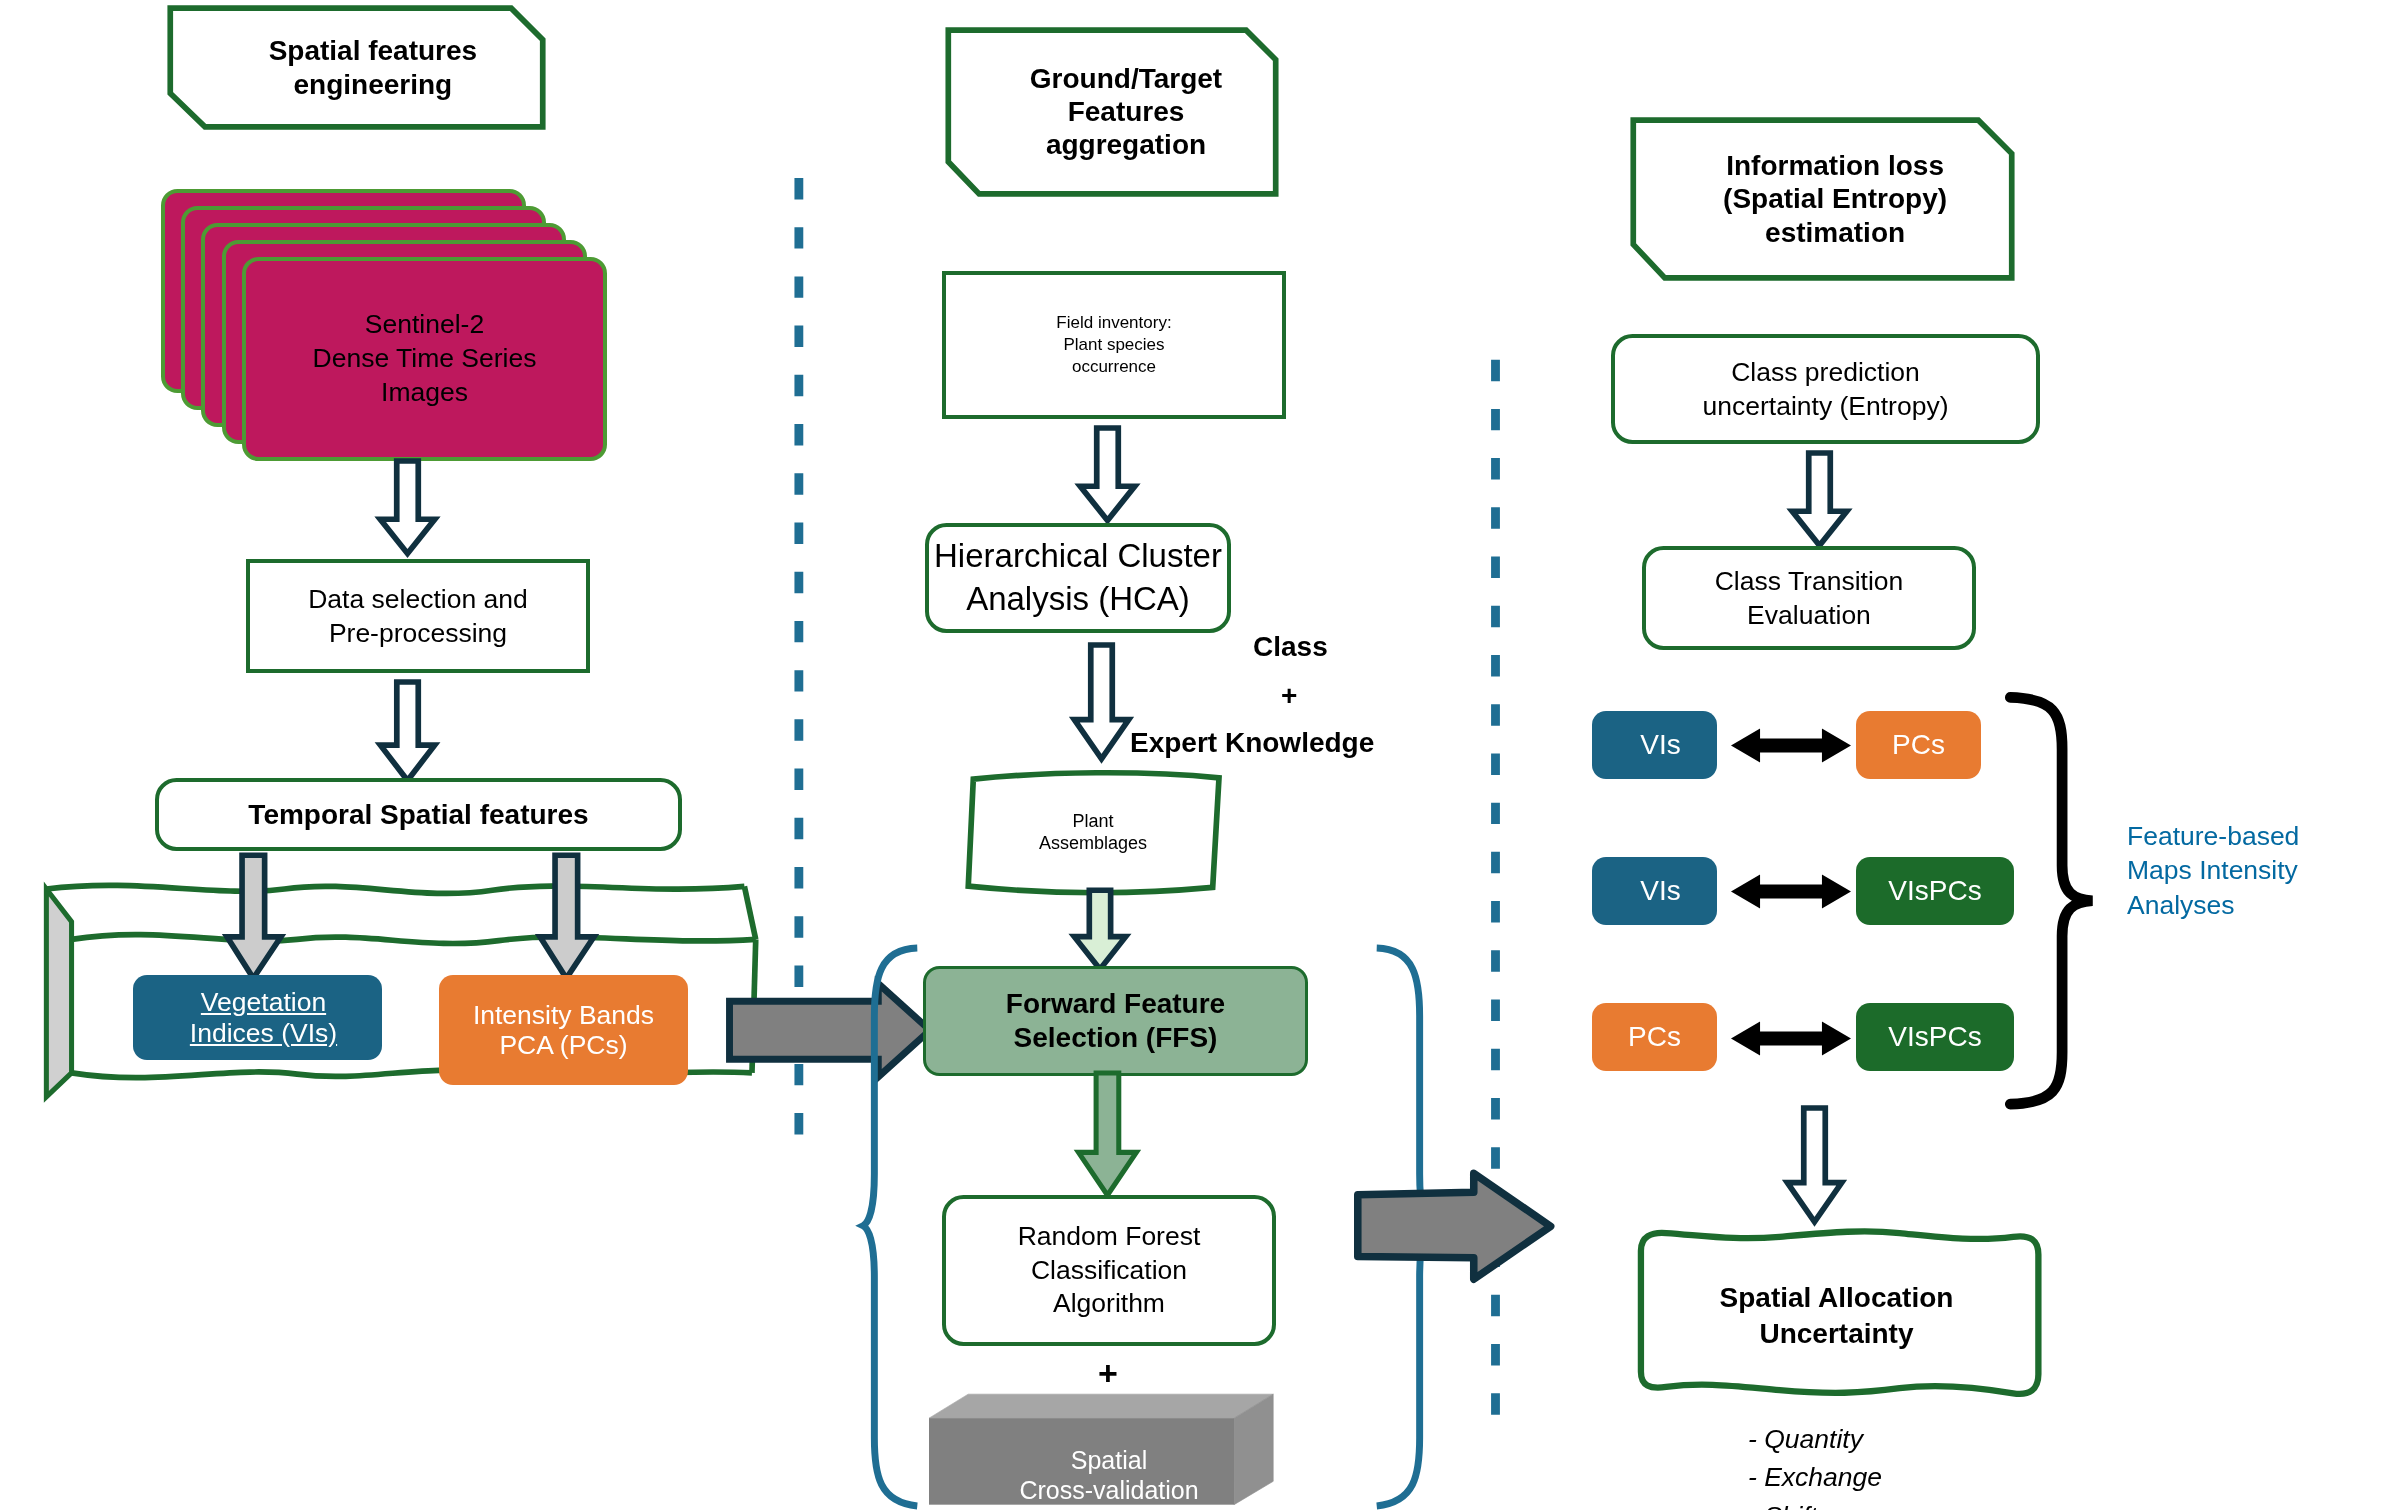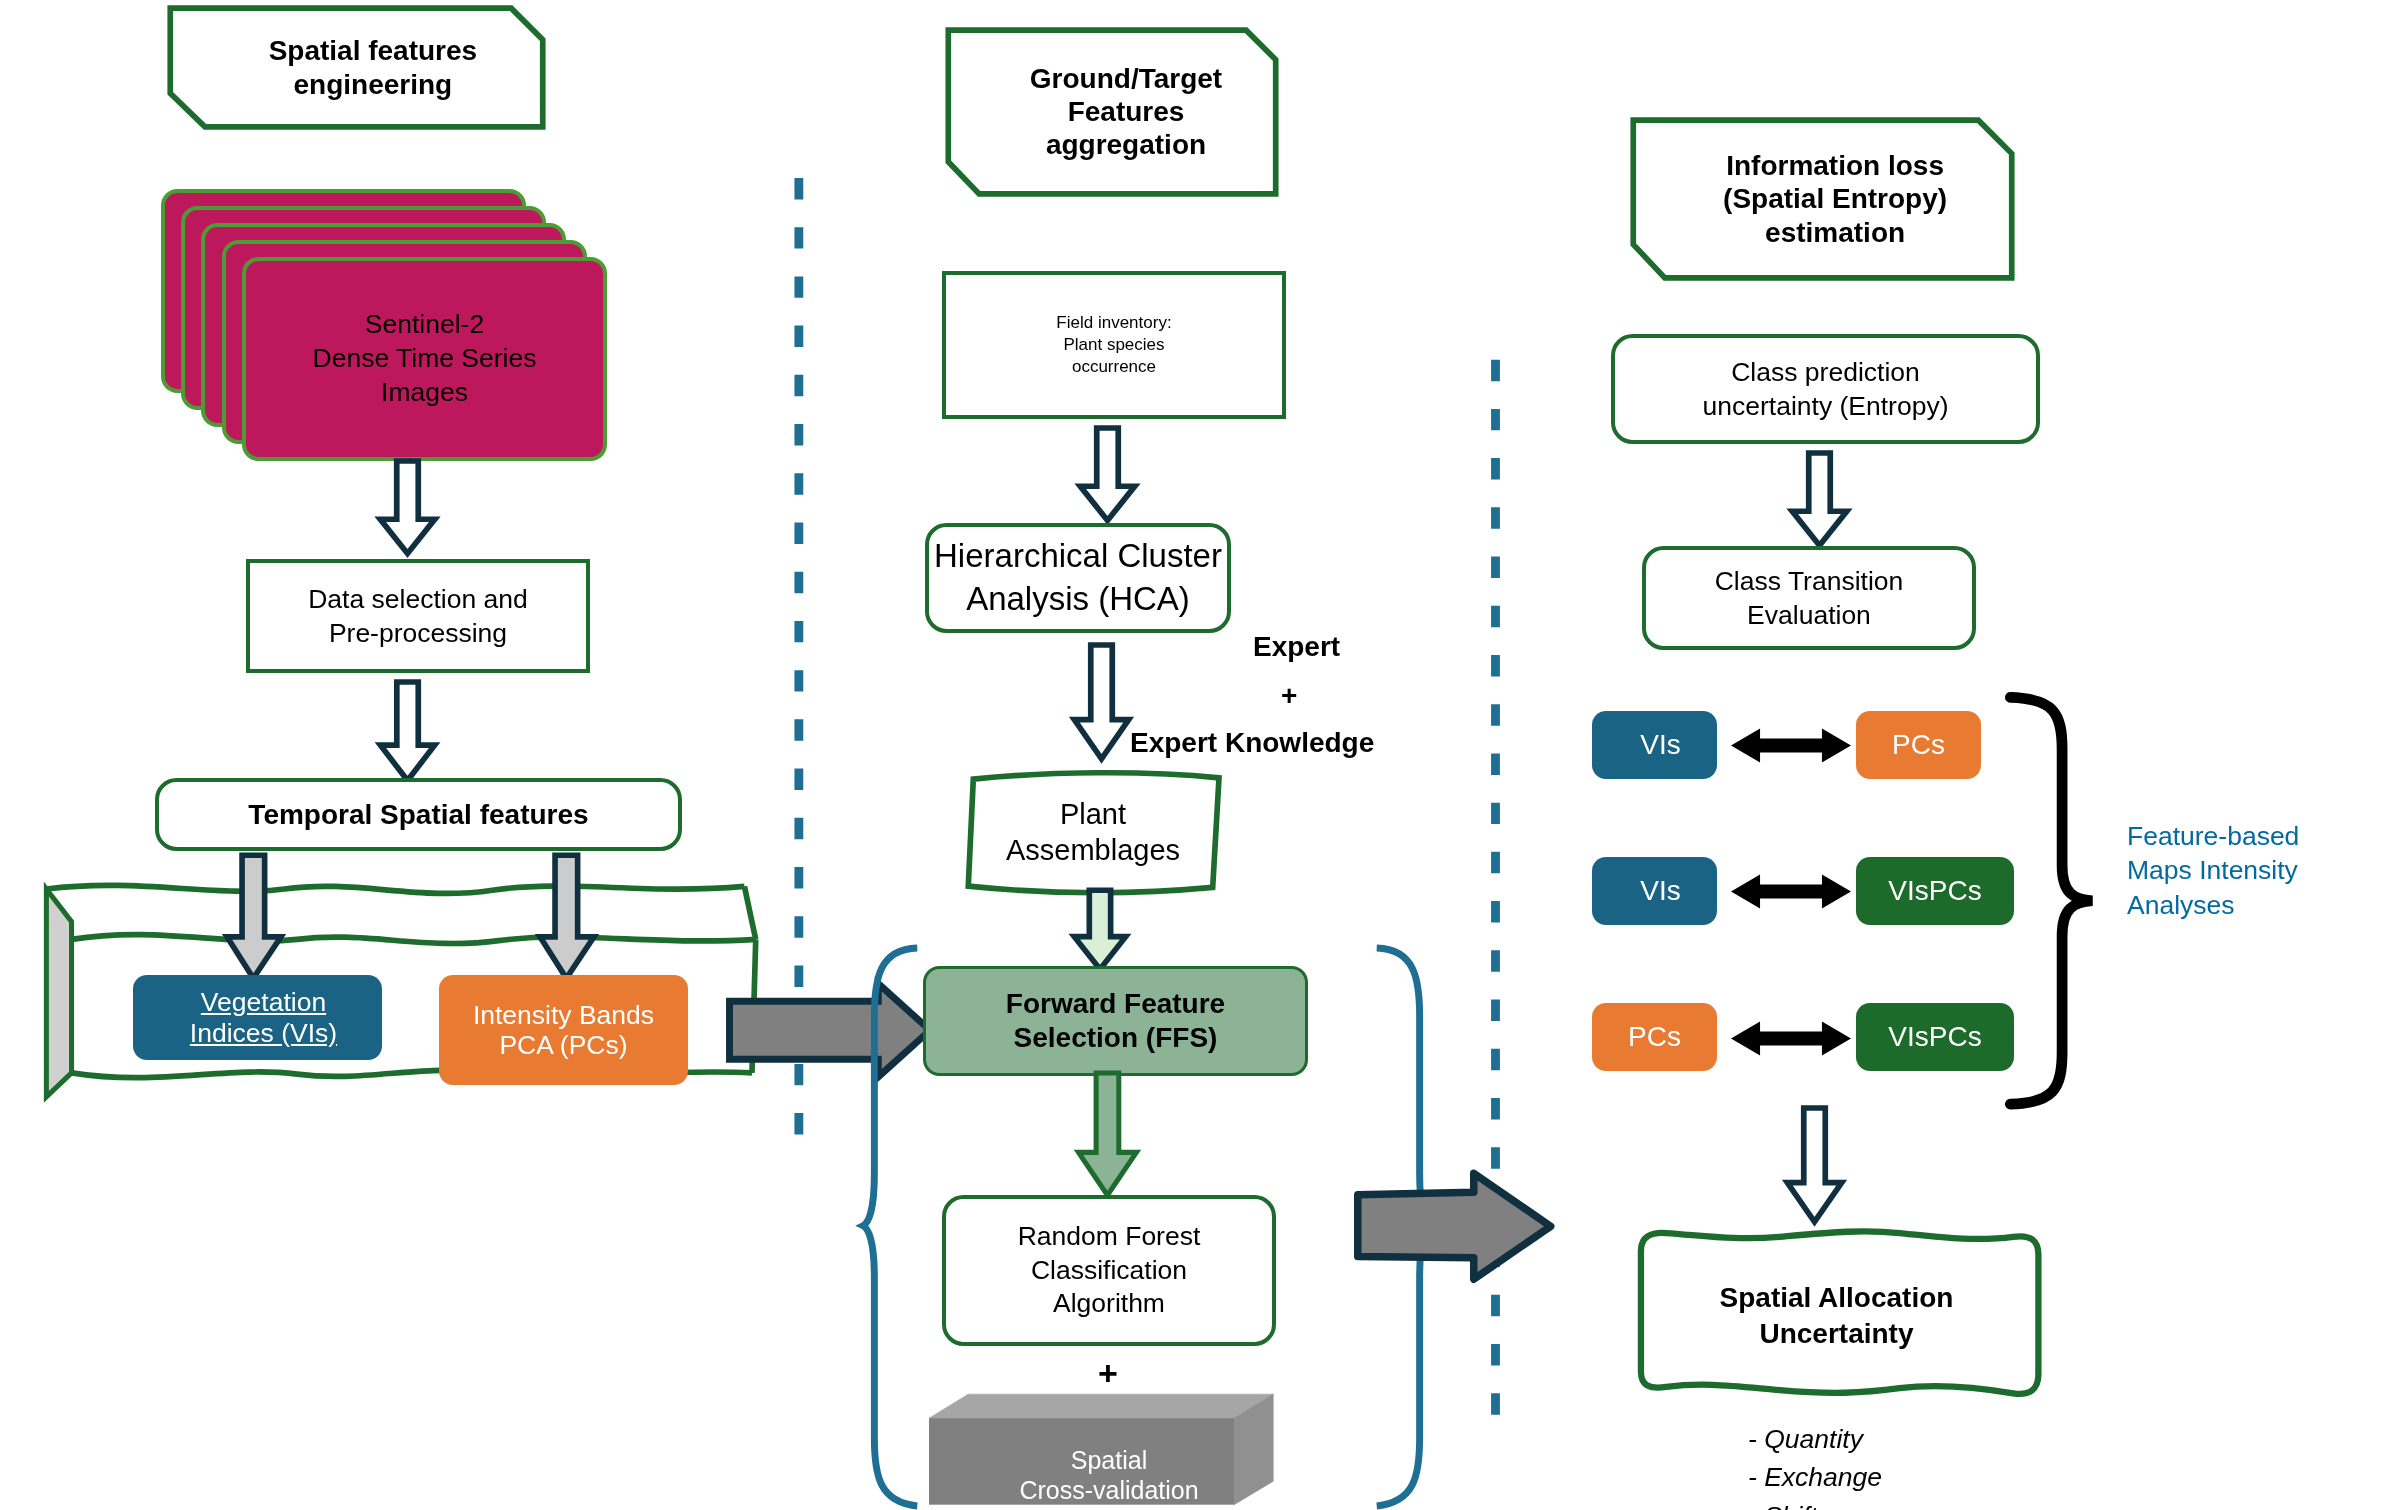--- a/index.html
+++ b/index.html
@@ -133,28 +133,28 @@
     <polygon points="28,0 62,0 62,92 88,92 45,146 2,92 28,92" fill="#ffffff" stroke="#10303f" stroke-width="9"></polygon>
   </svg>
 
   <div class="abs gbox rnd ctr" style="left: 925px; top: 523px; width: 306px; height: 110px; font-size: 33px; line-height: 1.3; white-space: pre-line;">Hierarchical Cluster
 Analysis (HCA)</div>
 
   <svg class="abs" style="left:1073px;top:645px;width:76px;height:117px;" viewBox="0 0 120 185" width="76" height="117">
     <polygon points="28,0 62,0 62,118 88,118 45,180 2,118 28,118" fill="#ffffff" stroke="#10303f" stroke-width="9"></polygon>
   </svg>
 
-  <div class="abs hdr" style="left:1253px;top:631px;width:208px;font-size:28px;text-align:left;">Expert</div>
+  <div class="abs hdr" style="left:1253px;top:631px;width:208px;font-size:28px;text-align:left;">Class</div>
   <div class="abs hdr" style="left:1281px;top:680px;width:76px;font-size:28px;text-align:left;">+</div>
   <div class="abs hdr" style="left:1130px;top:727px;width:391px;font-size:28px;text-align:left;">Expert Knowledge</div>
 
   <svg class="abs" style="left:954px;top:769px;width:278px;height:126px;" viewBox="0 0 440 200" width="278" height="126">
     <path d="M 30,16 C 150,4 300,2 420,14 L 410,188 C 280,200 140,198 22,186 Z" fill="#ffffff" stroke="#1d6b2d" stroke-width="9"></path>
   </svg>
-  <div class="abs ctr" style="left: 954px; top: 769px; width: 278px; height: 126px; font-size: 29px; line-height: 1.25; color: rgb(0, 0, 0); white-space: pre-line;">Plant
+  <div class="abs ctr" style="left: 954px; top: 769px; width: 278px; height: 126px; font-size: 18px; line-height: 1.25; color: rgb(0, 0, 0); white-space: pre-line;">Plant
 Assemblages</div>
 
   <svg class="abs" style="left:1073px;top:890px;width:69px;height:82px;" viewBox="0 0 110 130" width="69" height="82">
     <polygon points="26,0 60,0 60,74 84,74 43,126 2,74 26,74" fill="#d9efd6" stroke="#10303f" stroke-width="9"></polygon>
   </svg>
 
   <svg class="abs" style="left:863px;top:934px;width:568px;height:581px;pointer-events:none" viewBox="0 0 900 920" width="568" height="581">
     <path d="M 86,22 C 26,24 18,70 18,130 L 18,380 C 18,440 8,458 0,462 C 8,466 18,484 18,544 L 18,798 C 18,858 26,900 86,906" fill="none" stroke="#1f6e93" stroke-width="11"></path>
     <path d="M 814,22 C 874,24 882,70 882,130 L 882,380 C 882,440 892,458 900,462 C 892,466 882,484 882,544 L 882,798 C 882,858 874,900 814,906" fill="none" stroke="#1f6e93" stroke-width="11"></path>
   </svg>

